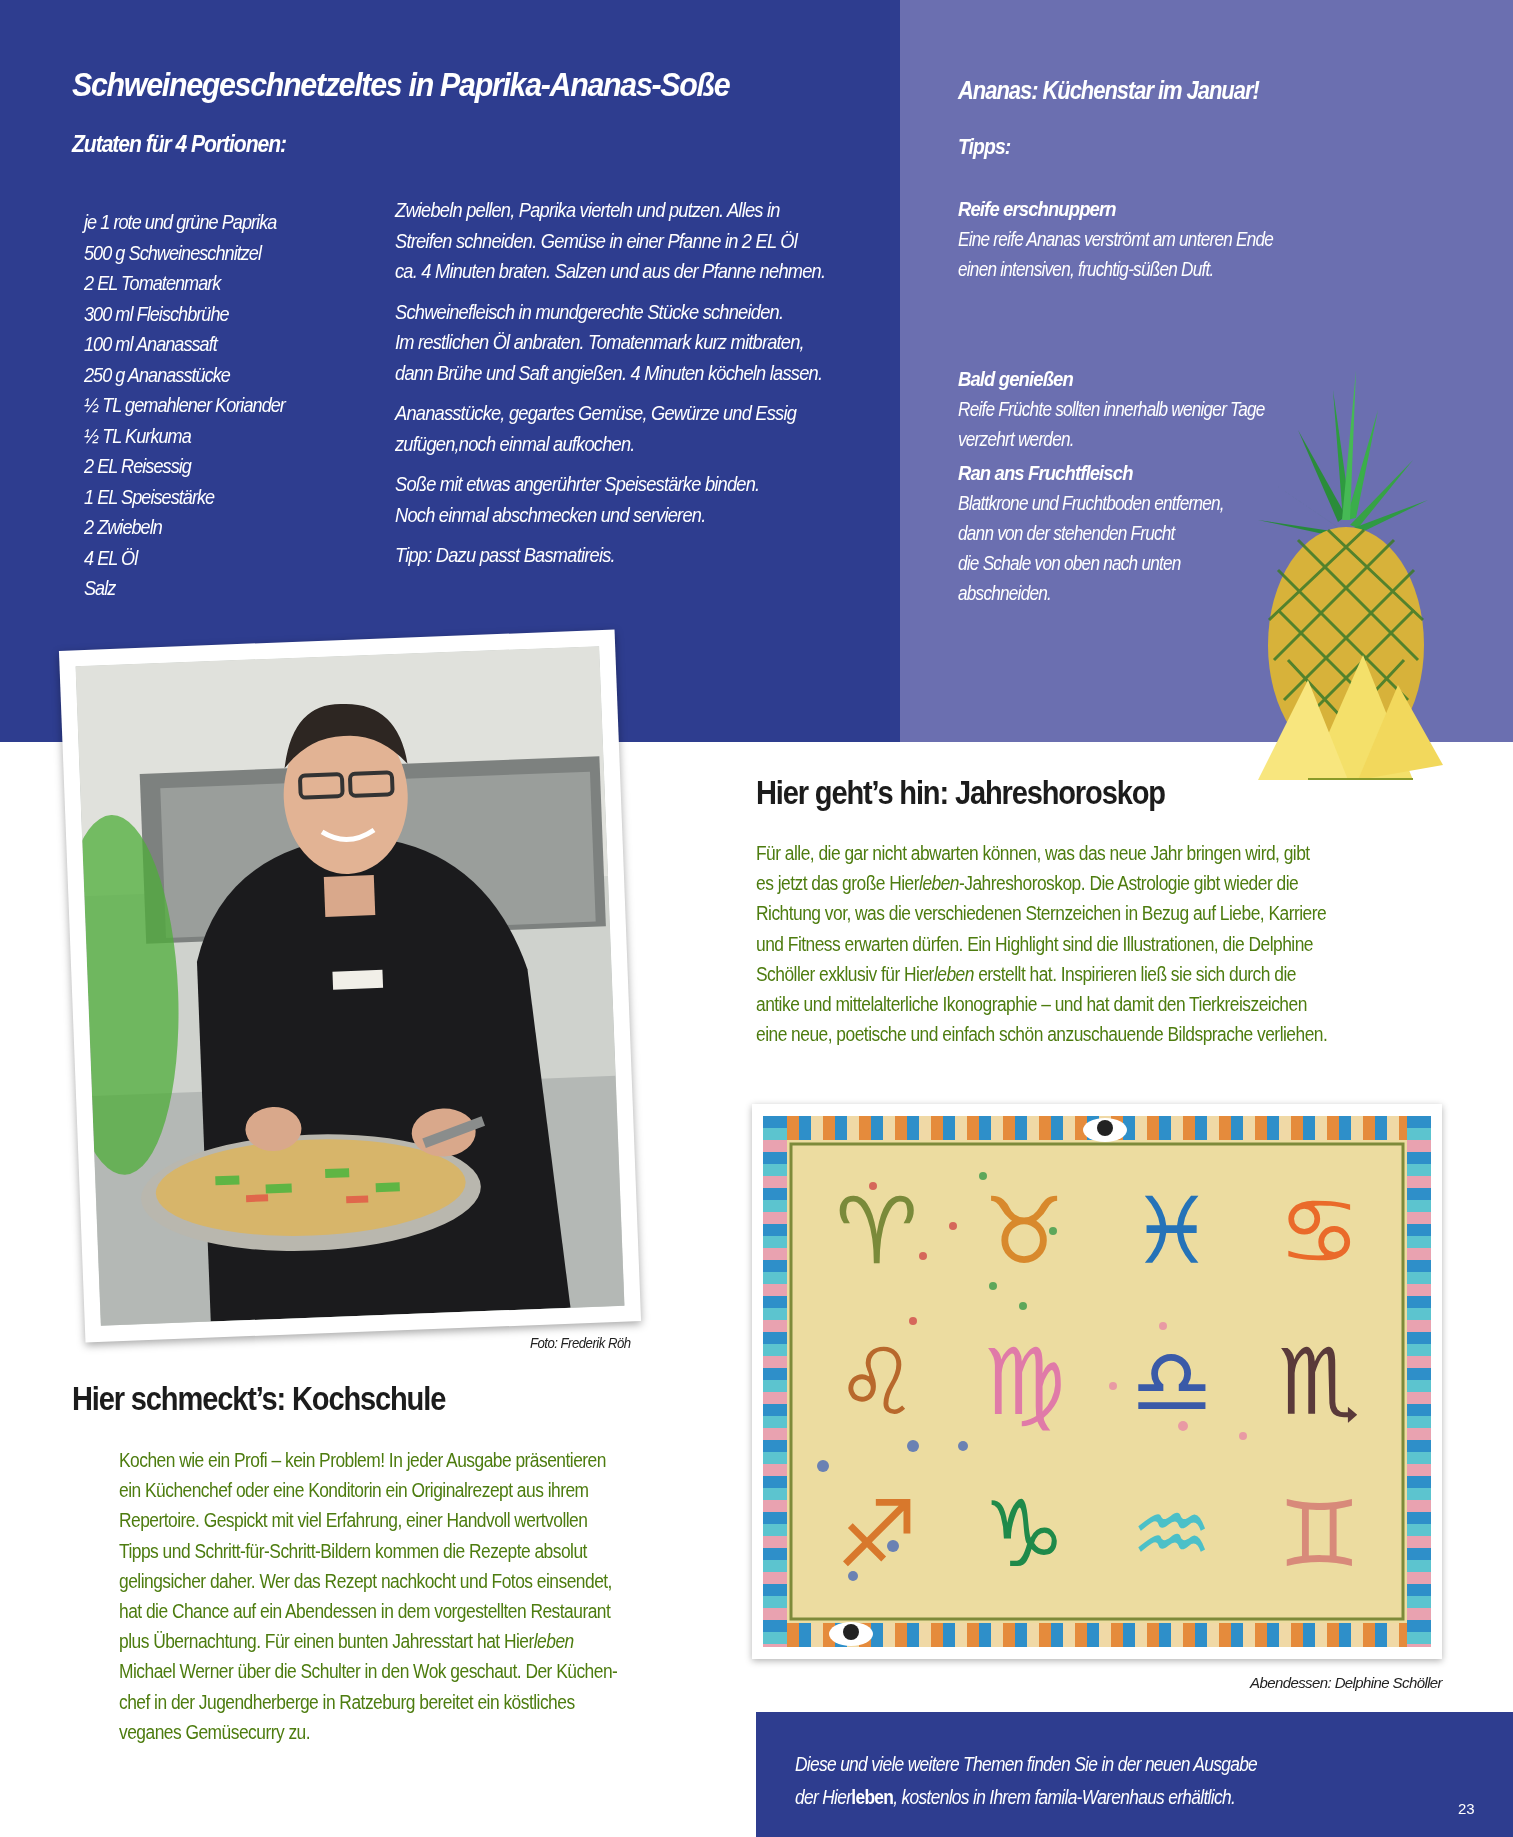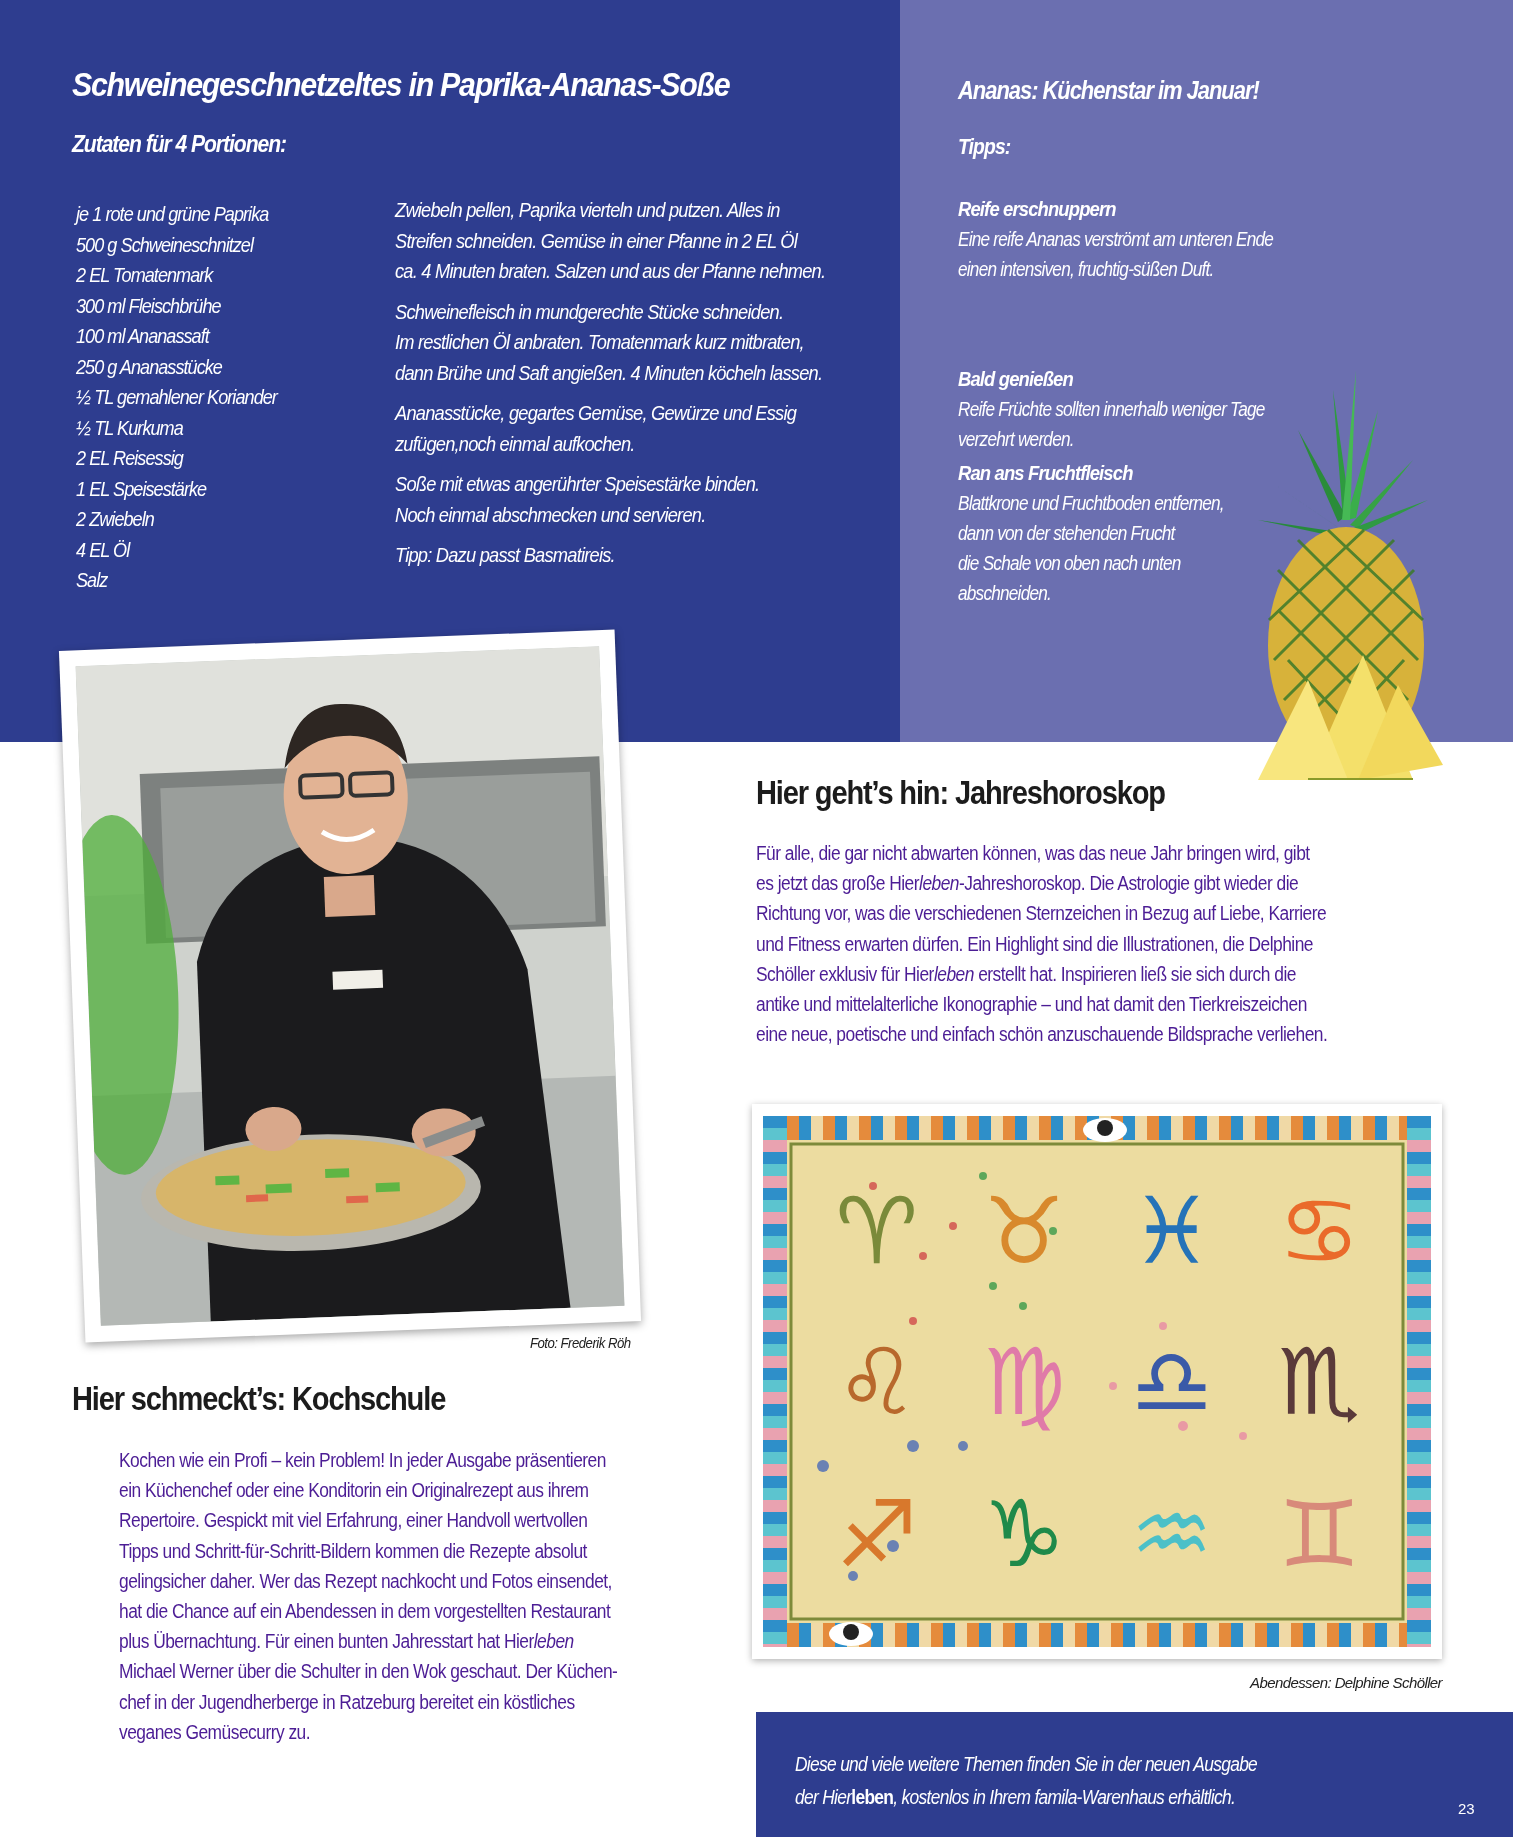--- a/index.html
+++ b/index.html
@@ -3,37 +3,37 @@
 <meta charset="utf-8">
 <style>
   html, body { margin:0; padding:0; }
   body { width:1513px; height:1837px; position:relative; overflow:hidden; background:#ffffff; font-family:"Liberation Sans", sans-serif; }
   .abs { position:absolute; }
   #panel-blue { left:0; top:0; width:900px; height:742px; background:#2e3d8f; }
   #panel-purple { left:900px; top:0; width:613px; height:742px; background:#6b6fb0; }
   .white { color:#ffffff; }
   .recipe-title { left:72px; top:66px; font-size:33px; font-weight:bold; font-style:italic; letter-spacing:-1.4px; transform:scaleX(0.92); transform-origin:left; white-space:nowrap; }
   .portions { left:72px; top:130px; font-size:24px; font-weight:bold; font-style:italic; letter-spacing:-1.2px; transform:scaleX(0.88); transform-origin:left; white-space:nowrap; }
-  .ingredients { left:72px; top:195px; margin:4px; padding:0; list-style:none; }
+  .ingredients { left:72px; top:195px; margin:12px; padding:0; list-style:none; }
   .ingredients li { font-size:21px; font-style:italic; line-height:30.5px; letter-spacing:-1.1px; white-space:nowrap; transform:scaleX(0.86); transform-origin:left; }
   .steps { left:395px; top:195px; width:520px; }
   .steps p { margin:0 0 10px 0; font-size:21px; font-style:italic; line-height:30.5px; letter-spacing:-0.9px; white-space:pre-line; transform:scaleX(0.87); transform-origin:left; width:600px; }
   .tip-heading { left:958px; top:76px; font-size:25px; font-weight:bold; font-style:italic; letter-spacing:-1.2px; white-space:nowrap; transform:scaleX(0.88); transform-origin:left; }
   .tipps-label { left:958px; top:134px; font-size:22px; font-weight:bold; font-style:italic; letter-spacing:-1px; transform:scaleX(0.88); transform-origin:left; }
   .tip-block { left:958px; width:400px; }
   .tip-block .tb-title { font-size:21px; font-weight:bold; font-style:italic; letter-spacing:-1px; line-height:30px; white-space:nowrap; transform:scaleX(0.88); transform-origin:left; }
   .tip-block .tb-text { font-size:20px; font-style:italic; letter-spacing:-0.9px; line-height:30px; white-space:pre-line; transform:scaleX(0.86); transform-origin:left; width:480px; }
   
   #pineapple { left:1238px; top:370px; width:210px; height:410px; }
   
   #photo-frame { left:72px; top:640px; width:556px; height:692px; background:#fff; transform:rotate(-2.2deg); box-shadow:0 3px 8px rgba(0,0,0,0.35); }
   #photo-inner { position:absolute; left:16px; top:16px; right:16px; bottom:16px; overflow:hidden; background:linear-gradient(180deg,#d9ddd9 0%,#c5cac6 35%,#a8adaa 100%); }
   .photo-caption { left:530px; top:1334px; font-size:15px; font-style:italic; color:#222; letter-spacing:-0.6px; transform:scaleX(0.88); transform-origin:left; white-space:nowrap; }
   .section-heading { font-size:33px; font-weight:bold; color:#1c1c1c; letter-spacing:-1.3px; white-space:nowrap; transform:scaleX(0.88); transform-origin:left; }
-  .body-text { font-size:20px; color:#4c1d95; line-height:30.2px; letter-spacing:-0.6px; }
+  .body-text { font-size:20px; color:#4d7c0f; line-height:30.2px; letter-spacing:-0.6px; }
   .body-text .ln { white-space:nowrap; transform:scaleX(0.87); transform-origin:left; }
   .body-text i { font-style:italic; }
   #zodiac-frame { left:752px; top:1104px; width:690px; height:555px; background:#fff; box-shadow:0 2px 7px rgba(0,0,0,0.3); }
   #zodiac-art { position:absolute; left:11px; top:12px; width:668px; height:531px; background:#ecdca0; overflow:hidden; }
   .zcap { left:1140px; top:1674px; width:302px; text-align:right; font-size:15px; font-style:italic; color:#222; letter-spacing:-0.6px; white-space:nowrap; }
   #bottom-box { left:756px; top:1712px; width:757px; height:125px; background:#2e3d8f; }
   .promo { left:795px; top:1748px; font-size:20px; font-style:italic; color:#fff; line-height:33px; letter-spacing:-0.8px; white-space:nowrap; transform:scaleX(0.87); transform-origin:left; }
   .promo b { font-style:normal; font-weight:bold; }
   .pagenum { left:1458px; top:1800px; font-size:15px; color:#fff; }
 </style>

